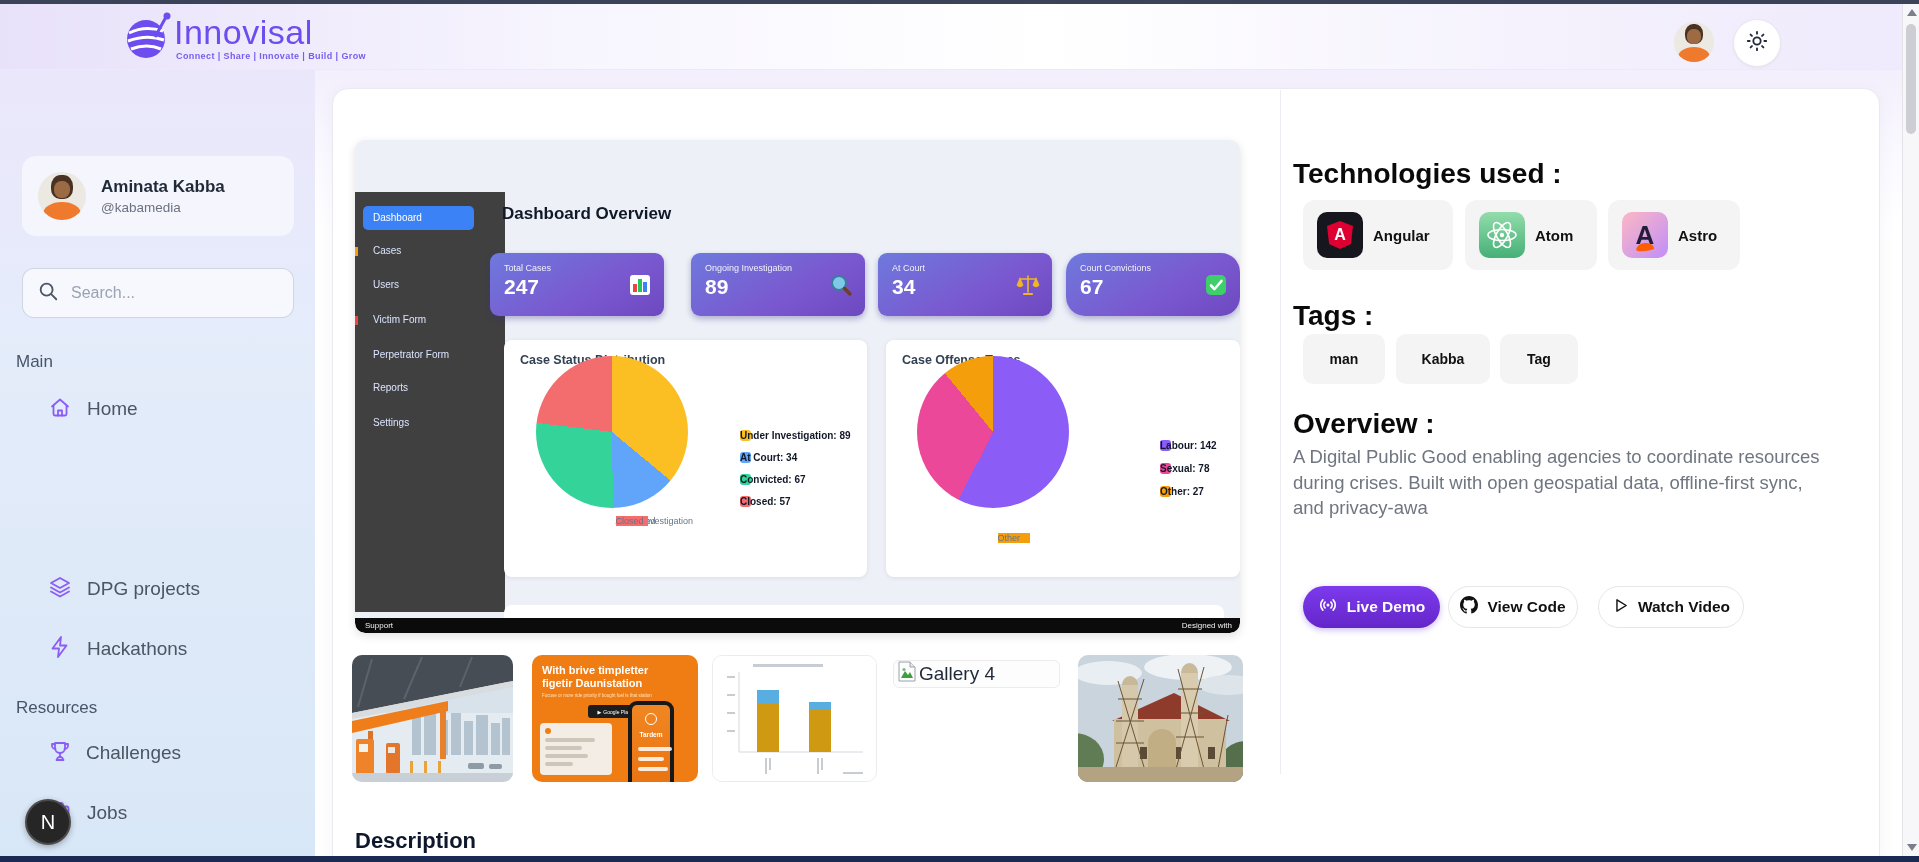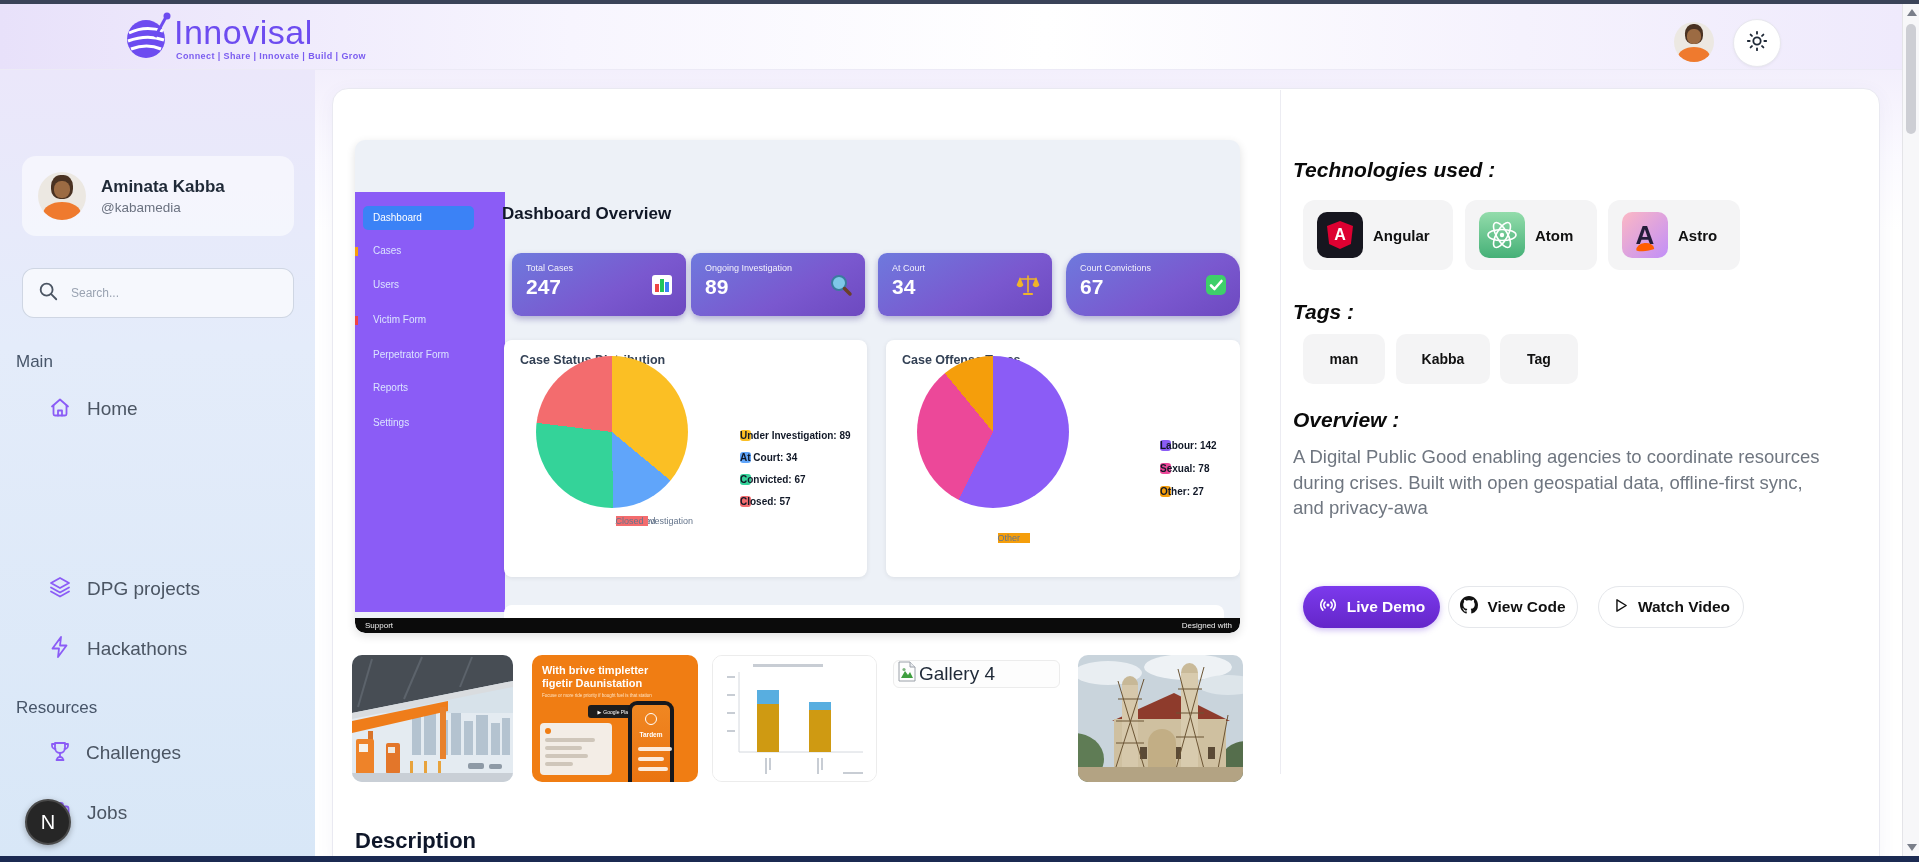--- a/index.html
+++ b/index.html
@@ -27,21 +27,21 @@
   .hdr-avatar { left:1674px; top:22px; width:40px; height:40px; }
   .theme-btn { left:1733px; top:19px; width:48px; height:48px; border-radius:50%; background:#fff; border:1px solid #e8e8ee; box-shadow:0 1px 3px rgba(0,0,0,.05); display:flex; align-items:center; justify-content:center; cursor:pointer; }
 
   
   .sidebar { left:0; top:70px; width:315px; height:792px; background:linear-gradient(180deg,#ebe7fa 0%,#e4ecfa 35%,#d8e7f7 100%); }
   .user-card { left:22px; top:86px; width:272px; height:80px; background:rgba(255,255,255,.55); border-radius:14px; display:flex; align-items:center; padding:0 16px; gap:15px; cursor:pointer; }
   .user-card .person { width:48px; height:48px; flex:0 0 48px; }
   .u-name { font-size:17px; font-weight:600; color:#1f2937; }
   .u-handle { font-size:13.5px; color:#6b7280; margin-top:3px; }
   .search-box { left:22px; top:198px; width:272px; height:50px; background:rgba(255,255,255,.65); border:1px solid rgba(190,200,215,.7); border-radius:12px; display:flex; align-items:center; padding:0 14px; gap:12px; }
-  .search-box input { border:none; outline:none; background:transparent; font-size:12px; color:#374151; width:100%; font-family:inherit; }
+  .search-box input { border:none; outline:none; background:transparent; font-size:16px; color:#374151; width:100%; font-family:inherit; }
   .search-box input::placeholder { color:#9aa3b2; }
   .sec-label { font-size:17px; color:#475569; }
   .lbl-main { left:16px; top:282px; }
   .lbl-res { left:16px; top:628px; }
   .nav-item { left:16px; width:285px; height:42px; display:flex; align-items:center; gap:15px; padding-left:32px; cursor:pointer; color:#4b5563; font-size:19px; }
   .nav-item svg { flex:0 0 24px; }
   .ni-0 { top:318px; } .ni-1 { top:378px; } .ni-2 { top:438px; } .ni-3 { top:498px; } .ni-4 { top:558px; }
   .ni-5 { top:662px;gap:14px; } .ni-6 { top:722px; } .ni-7 { top:782px; }
   .n-badge { left:25px; top:799px; width:46px; height:46px; border-radius:50%; background:#262626; border:2px solid #4a4a4a; color:#fff; display:flex; align-items:center; justify-content:center; font-size:20px; z-index:60; box-shadow:0 2px 6px rgba(0,0,0,.3); cursor:pointer; }
 
@@ -53,29 +53,29 @@
   
   .shot { left:355px; top:140px; width:885px; height:493px; border-radius:10px; overflow:hidden; box-shadow:0 3px 10px rgba(0,0,0,.12); cursor:pointer; background:#edf1f7; }
   .shot * { position:absolute; }
   .d-header { left:0; top:0; width:885px; height:52px; background:#1d3ea6; }
   .d-sun { left:-17px; top:12px; width:28px; height:28px; background:#f0b429; border-radius:50%; }
   .d-title { left:22px; top:8px; font-size:16px; font-weight:700; color:#fff; }
   .d-sub { left:22px; top:32px; font-size:9.5px; color:#c7d2f2; }
   .d-welcome { right:18px; top:11px; font-size:9.5px; color:#fff; text-align:right; width:300px; }
   .d-role { right:18px; top:27px; font-size:8.5px; color:#d6def7; text-align:right; width:300px; }
   .d-hdr-av { left:870px; top:13px; width:30px; height:30px; border-radius:50%; background:#3f63d4; }
-  .d-side { left:0; top:52px; width:150px; height:420px; background:#8b5cf6;padding-left:26px; }
+  .d-side { left:0; top:52px; width:150px; height:420px; background:#404040;padding-left:26px; }
   .d-active { left:8px; top:14px; width:111px; height:24px; background:#3b82f6; border-radius:5px; color:#fff; font-size:10px; line-height:24px; padding-left:10px; }
   .d-item { left:18px; width:100px; height:14px; color:#dbe4ff; font-size:10px; }
   .di-1 { top:53px; } .di-2 { top:87px; } .di-3 { top:122px; } .di-4 { top:157px; } .di-5 { top:190px; } .di-6 { top:225px; }
   .d-mark { left:0; width:3px; height:9px; }
   .dm-1 { top:55px; background:#f59e0b; } .dm-2 { top:124px; background:#ef4444; }
   .d-pagetitle { left:147px; top:64px; font-size:17px; font-weight:700; color:#111827; }
   .stat { top:113px; width:174px; height:63px; border-radius:9px; background:linear-gradient(150deg,#6e79dd 0%,#7a58cf 60%,#6d49c0 100%); box-shadow:0 3px 6px rgba(60,50,140,.35); padding:10px 14px; }
-  .st-0 { left:157px; } .st-1 { left:336px; } .st-2 { left:523px; } .st-3 { left:711px;border-radius:19px; }
+  .st-0 { left:135px; } .st-1 { left:336px; } .st-2 { left:523px; } .st-3 { left:711px;border-radius:19px; }
   .stat .s-label { position:static; display:block; font-size:9px; color:rgba(255,255,255,.9); }
   .stat .s-value { position:static; display:block; font-size:21px; font-weight:700; color:#fff; margin-top:2px; }
   .s-icon { right:12px; top:20px; width:24px; height:24px; }
   .chart-card { top:200px; height:237px; background:#fff; border-radius:8px; box-shadow:0 1px 5px rgba(0,0,0,.08); }
   .cc-0 { left:149px; width:363px; } .cc-1 { left:531px; width:354px; }
   .cc-title { left:16px; top:13px; font-size:12.5px; font-weight:700; color:#334155; }
   .pie { top:16px; width:152px; height:152px; border-radius:50%; }
   .pie-0 { left:32px; } .pie-1 { left:31px; }
   .rleg-item { display:flex; align-items:center; gap:7px; position:absolute; }
   .rleg-item i { width:11px; height:11px; border-radius:3px; display:inline-block; flex:0 0 11px; }
@@ -106,21 +106,21 @@
   .t2 .fl-phone { position:absolute; left:96px; top:46px; width:46px; height:92px; background:#17181c; border-radius:9px; padding:4px; }
   .t2 .fl-screen { width:100%; height:100%; background:linear-gradient(180deg,#f08722,#e97210); border-radius:5px; position:relative; }
   .t2 .fl-app { position:absolute; left:0; width:100%; top:26px; text-align:center; font-size:6.5px; font-weight:700; color:#fff; }
   .t2 .fl-ic { position:absolute; left:50%; top:8px; width:12px; height:12px; margin-left:-6px; border:1px solid #fff; border-radius:50%; }
   .t2 .fl-row { position:absolute; left:6px; width:34px; height:4px; background:rgba(255,255,255,.85); border-radius:2px; }
   .t2 .fl-card { position:absolute; left:8px; top:68px; width:72px; height:52px; background:#f3ede6; border-radius:4px; padding:5px; }
   .t2 .fl-line { height:4px; background:#cfc6ba; border-radius:2px; margin-bottom:4px; }
   .t2 .fl-dot { width:6px; height:6px; background:#f07d13; border-radius:50%; margin-bottom:4px; }
 
   
-  .rp-title { font-size:21px; font-weight:700; color:#0a0a0a;font-style:italic; }
+  .rp-title { font-size:28px; font-weight:700; color:#0a0a0a; }
   .tech-title { left:1293px; top:158px; }
   .tech-card { top:200px; height:70px; background:#f4f4f5; border-radius:12px; display:flex; align-items:center; padding:0 14px; gap:10px; }
   .tc-0 { left:1303px; width:150px; } .tc-1 { left:1465px; width:132px; } .tc-2 { left:1608px; width:132px; }
   .tech-name { font-size:15px; font-weight:600; color:#111; }
   .logo-sq { width:46px; height:46px; border-radius:10px; position:relative; display:flex; align-items:center; justify-content:center; flex:0 0 46px; }
   .lg-angular { background:#16161f; }
   .lg-angular .shield { width:26px; height:28px; background:#dd0031; clip-path:polygon(50% 0,100% 18%,92% 82%,50% 100%,8% 82%,0 18%); display:flex; align-items:center; justify-content:center; color:#fff; font-size:16px; font-weight:700; }
   .lg-atom { background:linear-gradient(180deg,#93dcab,#45b077); }
   .lg-astro { background:linear-gradient(135deg,#fcb8c4,#c18ef8); color:#241d3a; font-size:26px; font-weight:800; }
   .lg-astro .swoosh { position:absolute; left:14px; bottom:7px; width:18px; height:8px; background:#ff5d01; border-radius:50% 50% 50% 50%/80% 80% 20% 20%; transform:rotate(-6deg); }

